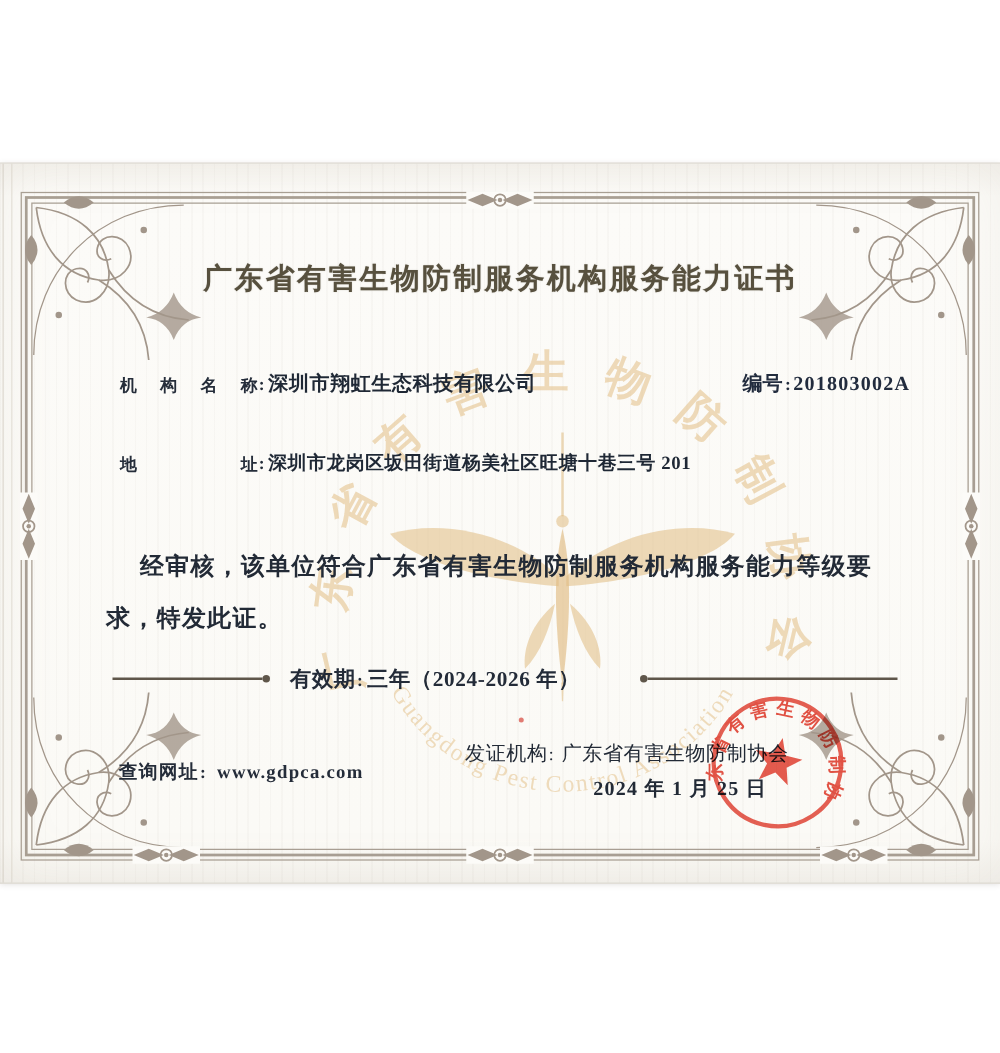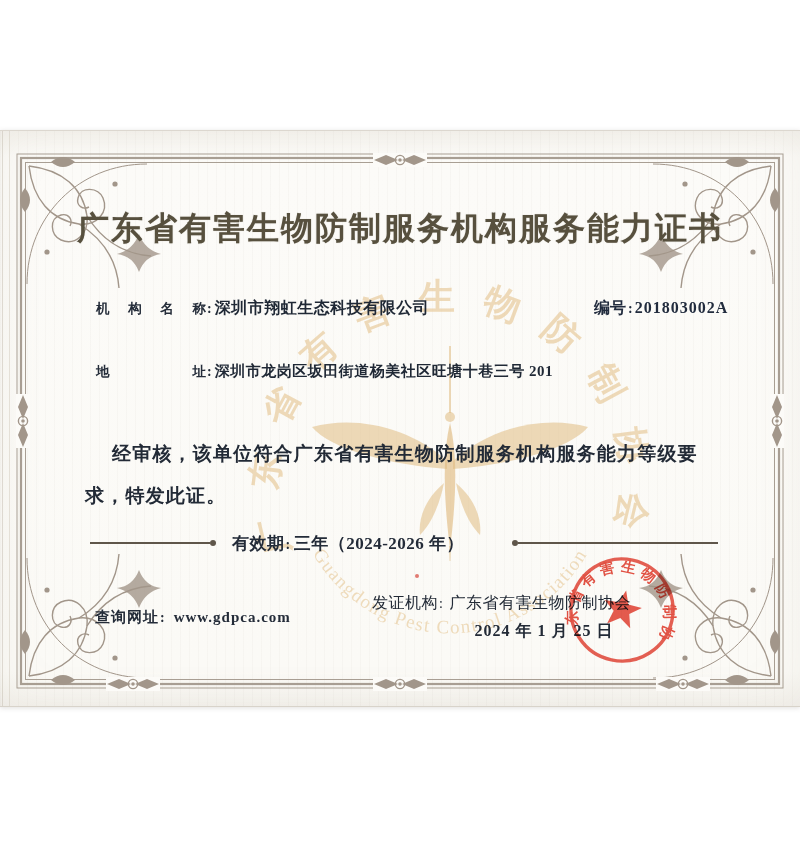--- a/index.html
+++ b/index.html
@@ -12,21 +12,21 @@
          border-top:1px solid #dcd7cf;border-bottom:1px solid #d8d3ca;}
   .paper::before{content:"";position:absolute;inset:0;pointer-events:none;
          background:repeating-linear-gradient(90deg,rgba(160,150,138,.05) 0 1px,transparent 1px 9px);}
   .edge-left{position:absolute;left:2px;top:0;height:100%;width:6px;
          border-left:1px solid #c9c2b6;border-right:1px solid #d8d2c6;opacity:.55;}
   
   .frame,.wm{position:absolute;left:0;top:0;width:800px;height:575px;pointer-events:none;}
   
   .content{position:absolute;inset:0;color:#222b38;}
   .title{position:absolute;top:76px;left:0;width:100%;text-align:center;
-         font-size:32px;font-weight:bold;letter-spacing:2px;color:#57503e;
+         font-size:23px;font-weight:bold;letter-spacing:2px;color:#57503e;
          text-shadow:0 0 1px rgba(87,80,62,.35);}
   .row{position:absolute;left:96px;height:22px;line-height:22px;font-weight:bold;white-space:nowrap;}
   .flabel{display:inline-block;width:110px;font-size:13.5px;text-align:justify;text-align-last:justify;
           vertical-align:bottom;color:#252d3a;}
   .fcolon{font-size:14px;margin:0 3px 0 1px;}
   .fval{font-size:16px;color:#1f2835;letter-spacing:.5px;}
   .mono-num{letter-spacing:1px;}
   .number{position:absolute;left:594px;top:166px;height:22px;line-height:22px;
           font-weight:bold;font-size:16px;color:#222c3e;white-space:nowrap;}
   .number .fcolon{margin:0 2px;}

